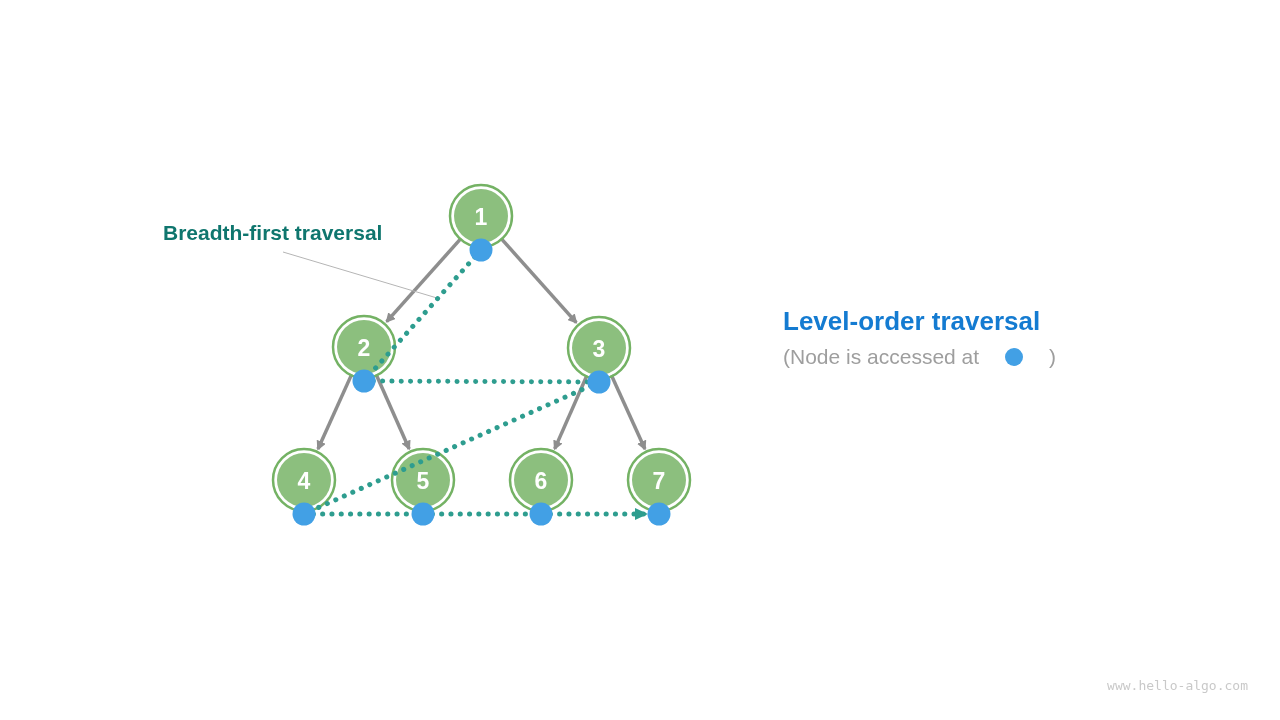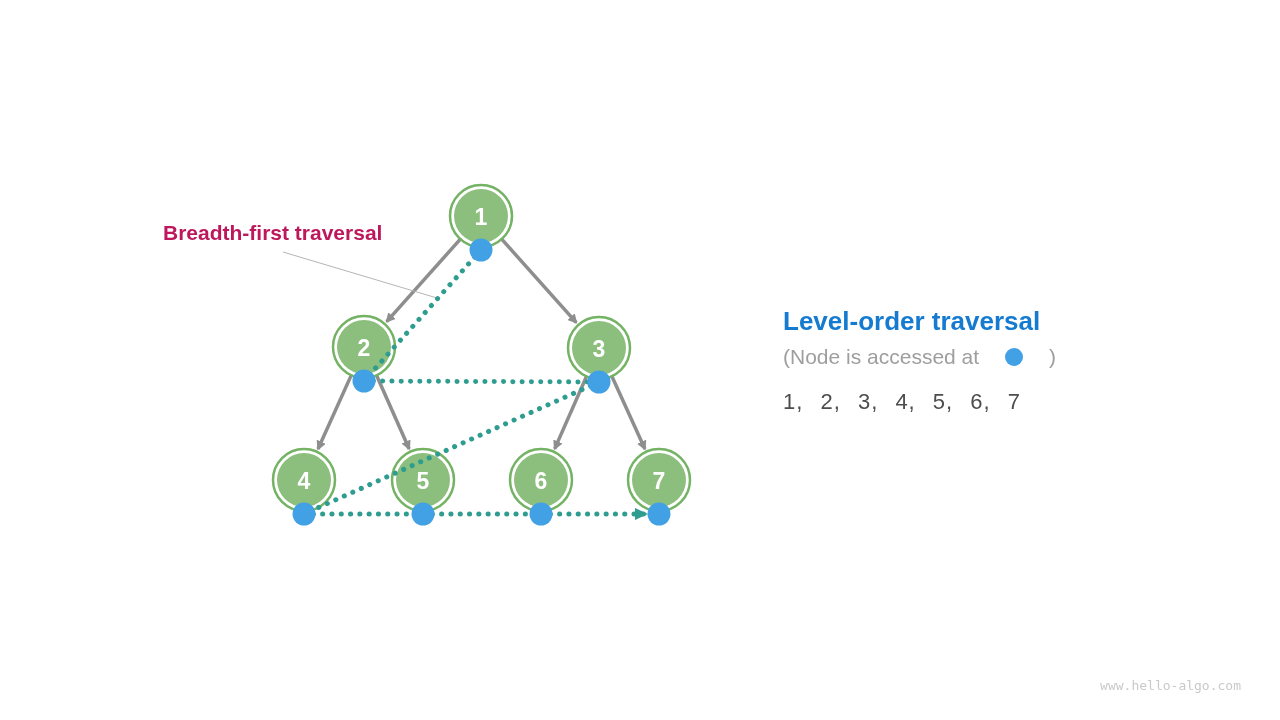--- a/index.html
+++ b/index.html
@@ -2,26 +2,26 @@
 <html><head>
 <meta charset="utf-8">
 <style>
   html,body{margin:0;padding:0;background:#fff;}
   #canvas{
     position:relative;width:1280px;height:720px;background:#ffffff;overflow:hidden;
     font-family:"Liberation Sans",sans-serif;
   }
   #diagram-svg{position:absolute;left:0;top:0;}
   .floating-label{position:absolute;white-space:nowrap;}
-  #bfs-title{left:163px;top:221px;font-size:21px;font-weight:bold;color:#be185d;text-align:center;}
+  #bfs-title{left:163px;top:221px;font-size:21px;font-weight:bold;color:#0f766e;text-align:center;}
   #level-order-title{left:783px;top:306px;font-size:26px;font-weight:bold;color:#147BD1;}
   #access-note{left:783px;top:345px;font-size:21px;color:#9E9E9E;display:flex;align-items:center;gap:24px;}
   #legend-dot{display:inline-block;width:18px;height:18px;border-radius:50%;background:#42A0E5;margin:0 2px;}
   #sequence-row{left:783px;top:389px;font-size:22px;color:#4D4D4D;letter-spacing:1px;word-spacing:10px;}
-  #watermark{right:39px;top:678px;font-family:"DejaVu Sans Mono",monospace;font-size:13px;color:#C9C9C9;}
+  #watermark{right:32px;top:678px;font-family:"DejaVu Sans Mono",monospace;font-size:13px;color:#C9C9C9;}
 </style>
 </head>
 <body>
 
 <div id="canvas">
 
   <svg id="diagram-svg" width="1280" height="720" viewBox="0 0 1280 720">
     <defs>
       <marker id="arrow-gray" markerWidth="10" markerHeight="10" refX="8" refY="5" orient="auto" markerUnits="userSpaceOnUse">
         <path d="M0,0 L9.5,5 L0,10 z" fill="#8E8E8E"></path>
@@ -98,16 +98,15 @@
   <div class="floating-label" id="bfs-title">Breadth-first traversal</div>
 
   <div class="floating-label" id="level-order-title">Level-order traversal</div>
 
   <div class="floating-label" id="access-note">
     <span>(Node is accessed at</span>
     <span id="legend-dot"></span>
     <span>)</span>
   </div>
 
-  <div class="floating-label" id="sequence-row">1,  2,  3,  4,  5,  6,  7</div>
 
   <div class="floating-label" id="watermark">www.hello-algo.com</div>
 </div>
 
 </body></html>

